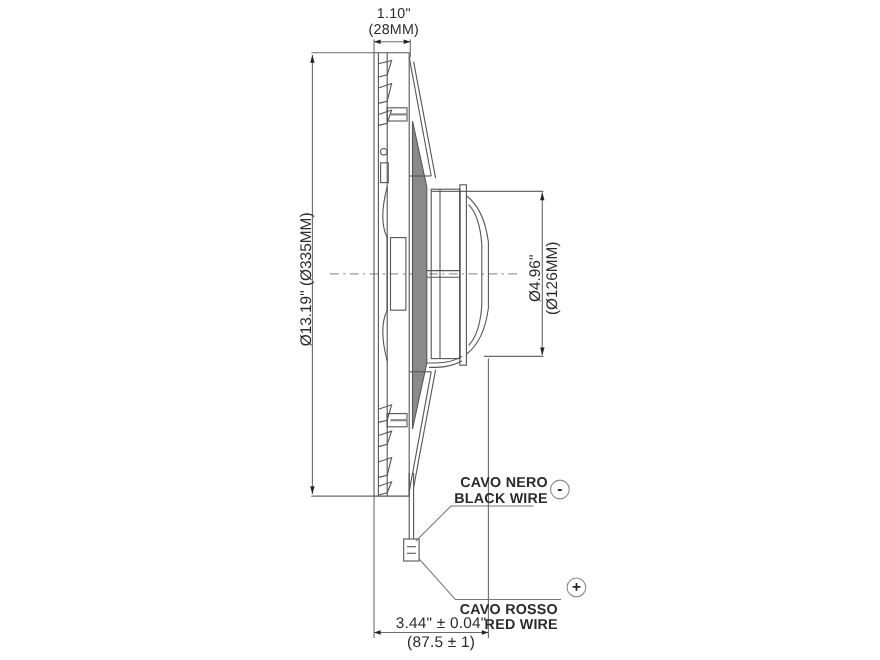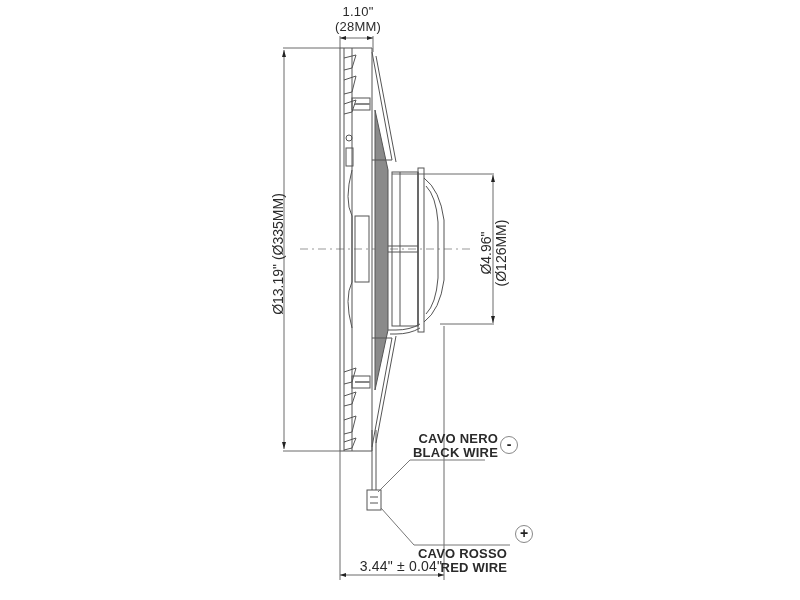--- a/index.html
+++ b/index.html
@@ -135,13 +135,14 @@
 <div class="pol-icon pol-minus">-</div>
 
 <div class="label wire-label wire-red">
   <div>CAVO ROSSO</div>
   <div>RED WIRE</div>
 </div>
 <div class="pol-icon pol-plus">+</div>
 
 <div class="label dim-bottom">
   <div>3.44" ± 0.04"</div>
+  <div>(87.5 ± 1)</div>
 </div>
 
 </body></html>

